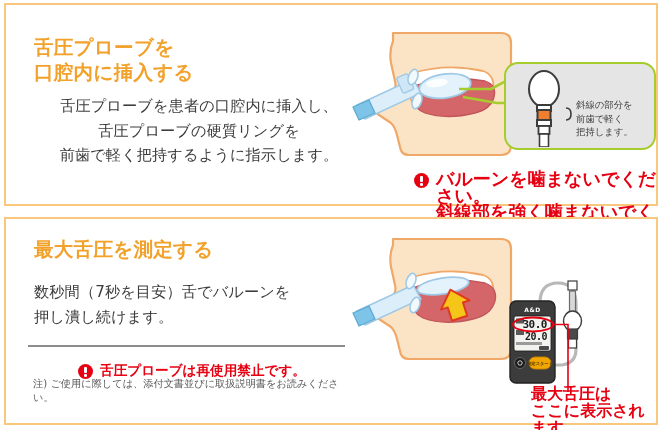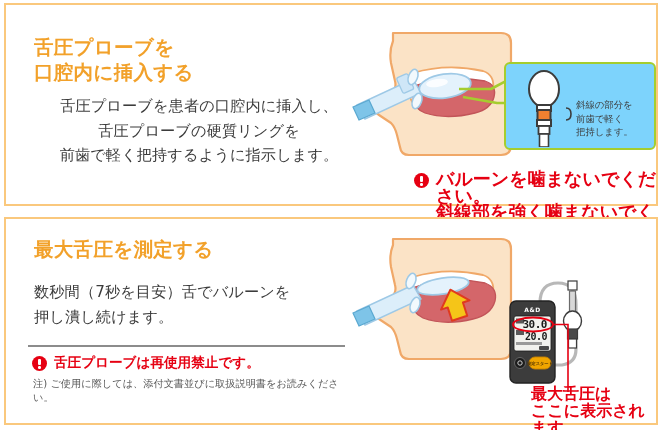--- a/index.html
+++ b/index.html
@@ -73,22 +73,22 @@
   .note-text {
     color: #595959;
     font-size: 10.2px;
     line-height: 14px;
   }
 
   
   .callout {
     position: absolute;
     border: 2.5px solid #a5cd2e;
-    border-radius: 6px;
-    background: #7dd3fc;
+    border-radius: 14px;
+    background: #e5e5e5;
   }
   .callout-text {
     position: absolute;
     color: #3c3c3c;
     font-size: 9.4px;
     line-height: 13.5px;
     white-space: pre-line;
   }
 
   
@@ -182,21 +182,21 @@
   <div class="panel" id="panel-2">
 
     <div class="text-col" style="top:18px;">
       <div class="step-title">最大舌圧を測定する</div>
       <div class="step-body" style="margin-top:18px;">数秒間（7秒を目安）舌でバルーンを
 押し潰し続けます。</div>
     </div>
 
     <div class="abs divider" style="left:22px; top:126px; width:317px;"></div>
 
-    <div class="abs warn-row" style="left:26px; top:135px; width:320px;">
+    <div class="abs warn-row" style="left:26px; top:143px; width:320px;justify-content:center;">
       <div class="warn-icon" style="margin-top:2px;"></div>
       <div class="warn-text" style="font-size:13.6px;">舌圧プローブは再使用禁止です。</div>
     </div>
 
     <div class="abs note-text" style="left:27px; top:158px; width:320px;">注) ご使用に際しては、添付文書並びに取扱説明書をお読みください。</div>
 
     <div class="abs" style="left:345px; top:12px; width:170px; height:140px;">
       <svg width="170" height="140" viewBox="0 0 170 140">
         <path d="M 42,8 L 150,8 Q 160,8 160,18 L 160,118 Q 160,128 150,128 L 58,128
                  Q 50,128 49,120 L 46,108 Q 44,100 40,96 L 28,88 Q 22,84 26,78

